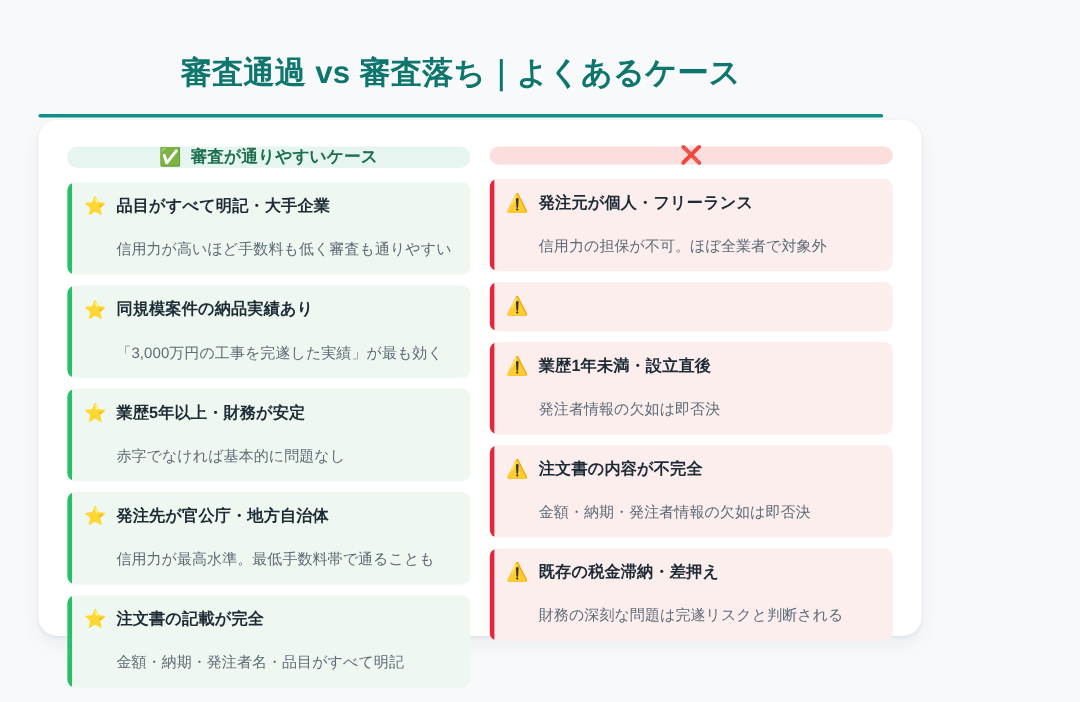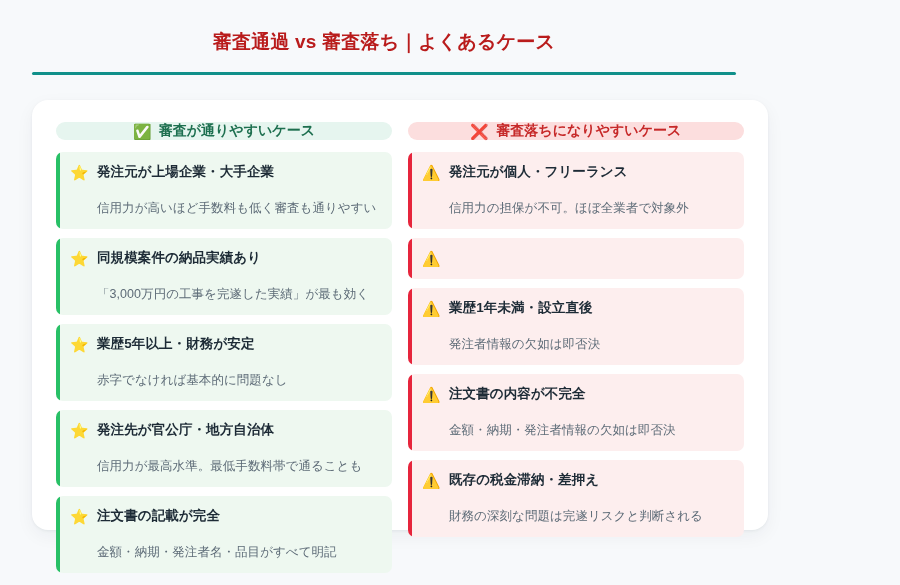--- a/index.html
+++ b/index.html
@@ -20,25 +20,25 @@
     width: 900px;
     height: 585px;
     box-sizing: border-box;
   }
 
   
   .title-wrap {
     padding: 28px 32px 0 32px;
   }
   .page-title {
-    margin: 2px;
+    margin: 16px;
     text-align: center;
-    font-size: 19px;
+    font-size: 26px;
     font-weight: bold;
-    color: #b91c1c;
+    color: #0f766e;
     letter-spacing: 0.2px;
     line-height: 1.3;
     padding-right: 132px;
   }
   .title-rule {
     margin: 17px 132px 0 0;
     height: 3px;
     background: #10908a;
     border-radius: 2px;
   }
@@ -174,21 +174,21 @@
         <div class="col-header good">
           <span class="hdr-icon">✅</span>
           <span>審査が通りやすいケース</span>
         </div>
         <div class="items">
 
           <div class="item good">
             <span class="accent"></span>
             <span class="bullet-icon">⭐</span>
             <span class="texts">
-              <span class="item-title">発注元が上場企業・大手企業</span>
+              <span class="item-title">品目がすべて明記・大手企業</span>
               <span class="item-desc" style="display:block">信用力が高いほど手数料も低く審査も通りやすい</span>
             </span>
           </div>
 
           <div class="item good">
             <span class="accent"></span>
             <span class="bullet-icon">⭐</span>
             <span class="texts">
               <span class="item-title">同規模案件の納品実績あり</span>
               <span class="item-desc" style="display:block">「3,000万円の工事を完遂した実績」が最も効く</span>
@@ -221,21 +221,20 @@
               <span class="item-desc" style="display:block">金額・納期・発注者名・品目がすべて明記</span>
             </span>
           </div>
 
         </div>
       </div>
 
       <div class="column">
         <div class="col-header bad">
           <span class="hdr-icon">❌</span>
-          <span>審査落ちになりやすいケース</span>
         </div>
         <div class="items">
 
           <div class="item bad">
             <span class="accent"></span>
             <span class="bullet-icon">⚠️</span>
             <span class="texts">
               <span class="item-title">発注元が個人・フリーランス</span>
               <span class="item-desc" style="display:block">信用力の担保が不可。ほぼ全業者で対象外</span>
             </span>

